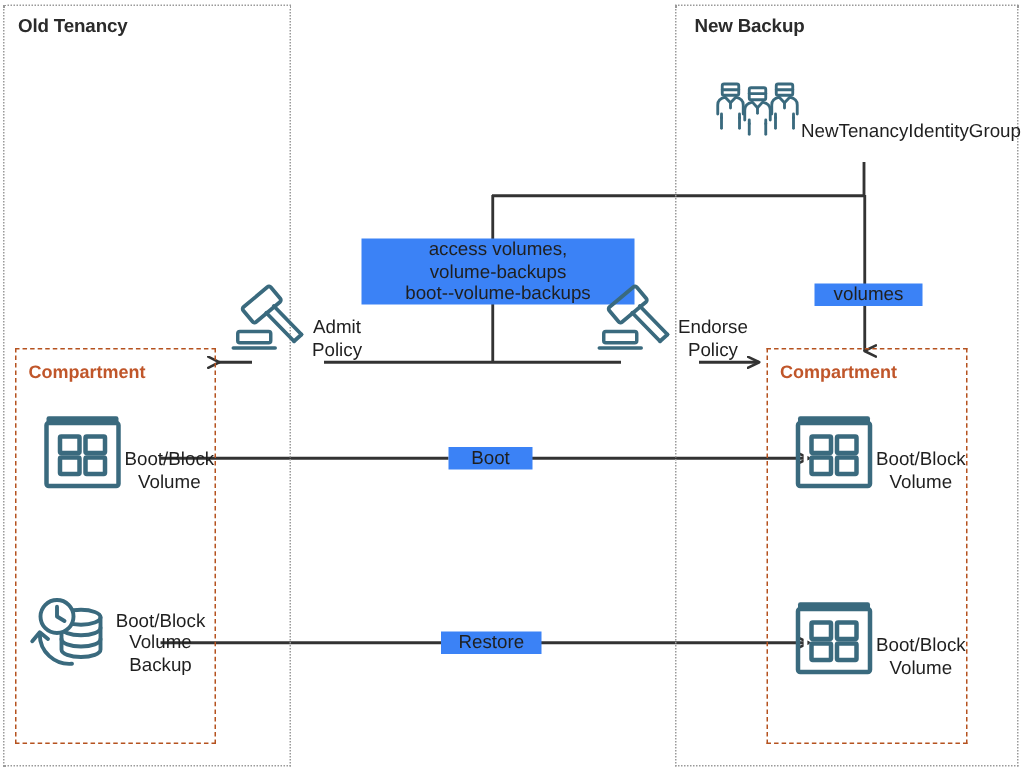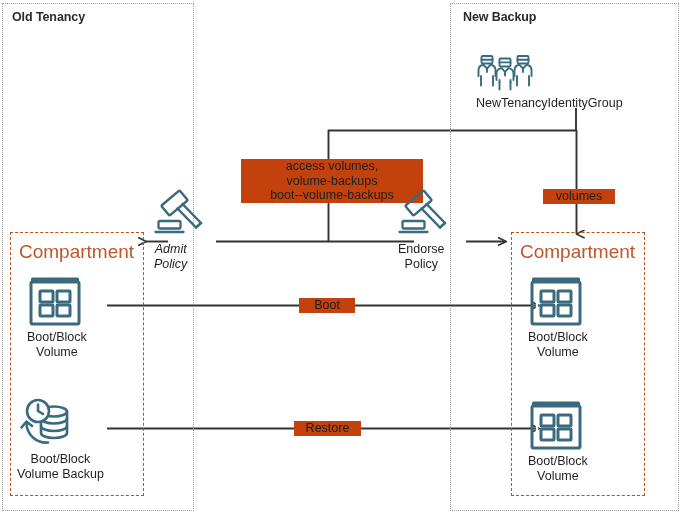--- a/index.html
+++ b/index.html
@@ -45,32 +45,32 @@
 
   
   .compartment {
     position: absolute;
     border: 1.6px dashed #b5521f;
     box-sizing: border-box;
     background: transparent;
   }
   .compartment-title {
     position: absolute;
-    font-size: 19px;
-    font-weight: normal;
+    font-size: 12px;
+    font-weight: bold;
     color: #c0562a;
     white-space: nowrap;
   }
 
   
   .node {
     position: absolute;
     display: flex;
-    flex-direction: column;
-    align-items: flex-start;
+    flex-direction: row;
+    align-items: flex-end;
     text-align: center;
   }
   .node .caption {
     font-size: 12.5px;
     line-height: 14.5px;
     color: #1f1f1f;
     white-space: pre-line;
     margin-top: 2px;
   }
   .node .icon {
@@ -79,21 +79,21 @@
   }
 
   
   .edge-label {
     position: absolute;
     font-size: 12.5px;
     line-height: 14.5px;
     color: #1f1f1f;
     text-align: center;
     white-space: pre-line;
-    background: #c2410c;
+    background: #3b82f6;
     padding: 0 3px;
   }
 </style>
 </head>
 <body>
 
 <div id="canvas">
 
   <svg id="edges" viewBox="0 0 681 515" width="681" height="515" xmlns="http://www.w3.org/2000/svg">
     <defs>
@@ -183,21 +183,21 @@
     </span>
     <span class="caption">NewTenancyIdentityGroup</span>
   </div>
 
   <div class="edge-label" style="left:241px; top:159px; width:176px;">access volumes,
 volume-backups
 boot--volume-backups</div>
 
   <div class="edge-label" style="left:543px; top:189px; width:66px;">volumes</div>
 
-  <div class="node" style="left:154px; top:186px; width:80px;font-style:italic;">
+  <div class="node" style="left:154px; top:186px; width:80px;">
     <span class="icon">
       <svg width="54" height="54" viewBox="0 0 54 54" xmlns="http://www.w3.org/2000/svg">
         <g fill="none" stroke="#3a6a7e" stroke-width="2.5" stroke-linecap="round" stroke-linejoin="round">
 
           <rect x="8.5" y="10.5" width="24" height="13" rx="1.6" transform="rotate(-40 20.5 17)"></rect>
 
           <path d="M23.5,22.5 L42,41.5" stroke-width="2.5"></path>
           <path d="M28.5,18 L47,37" stroke-width="2.5"></path>
           <path d="M42,41.5 L47,37"></path>
         </g>

